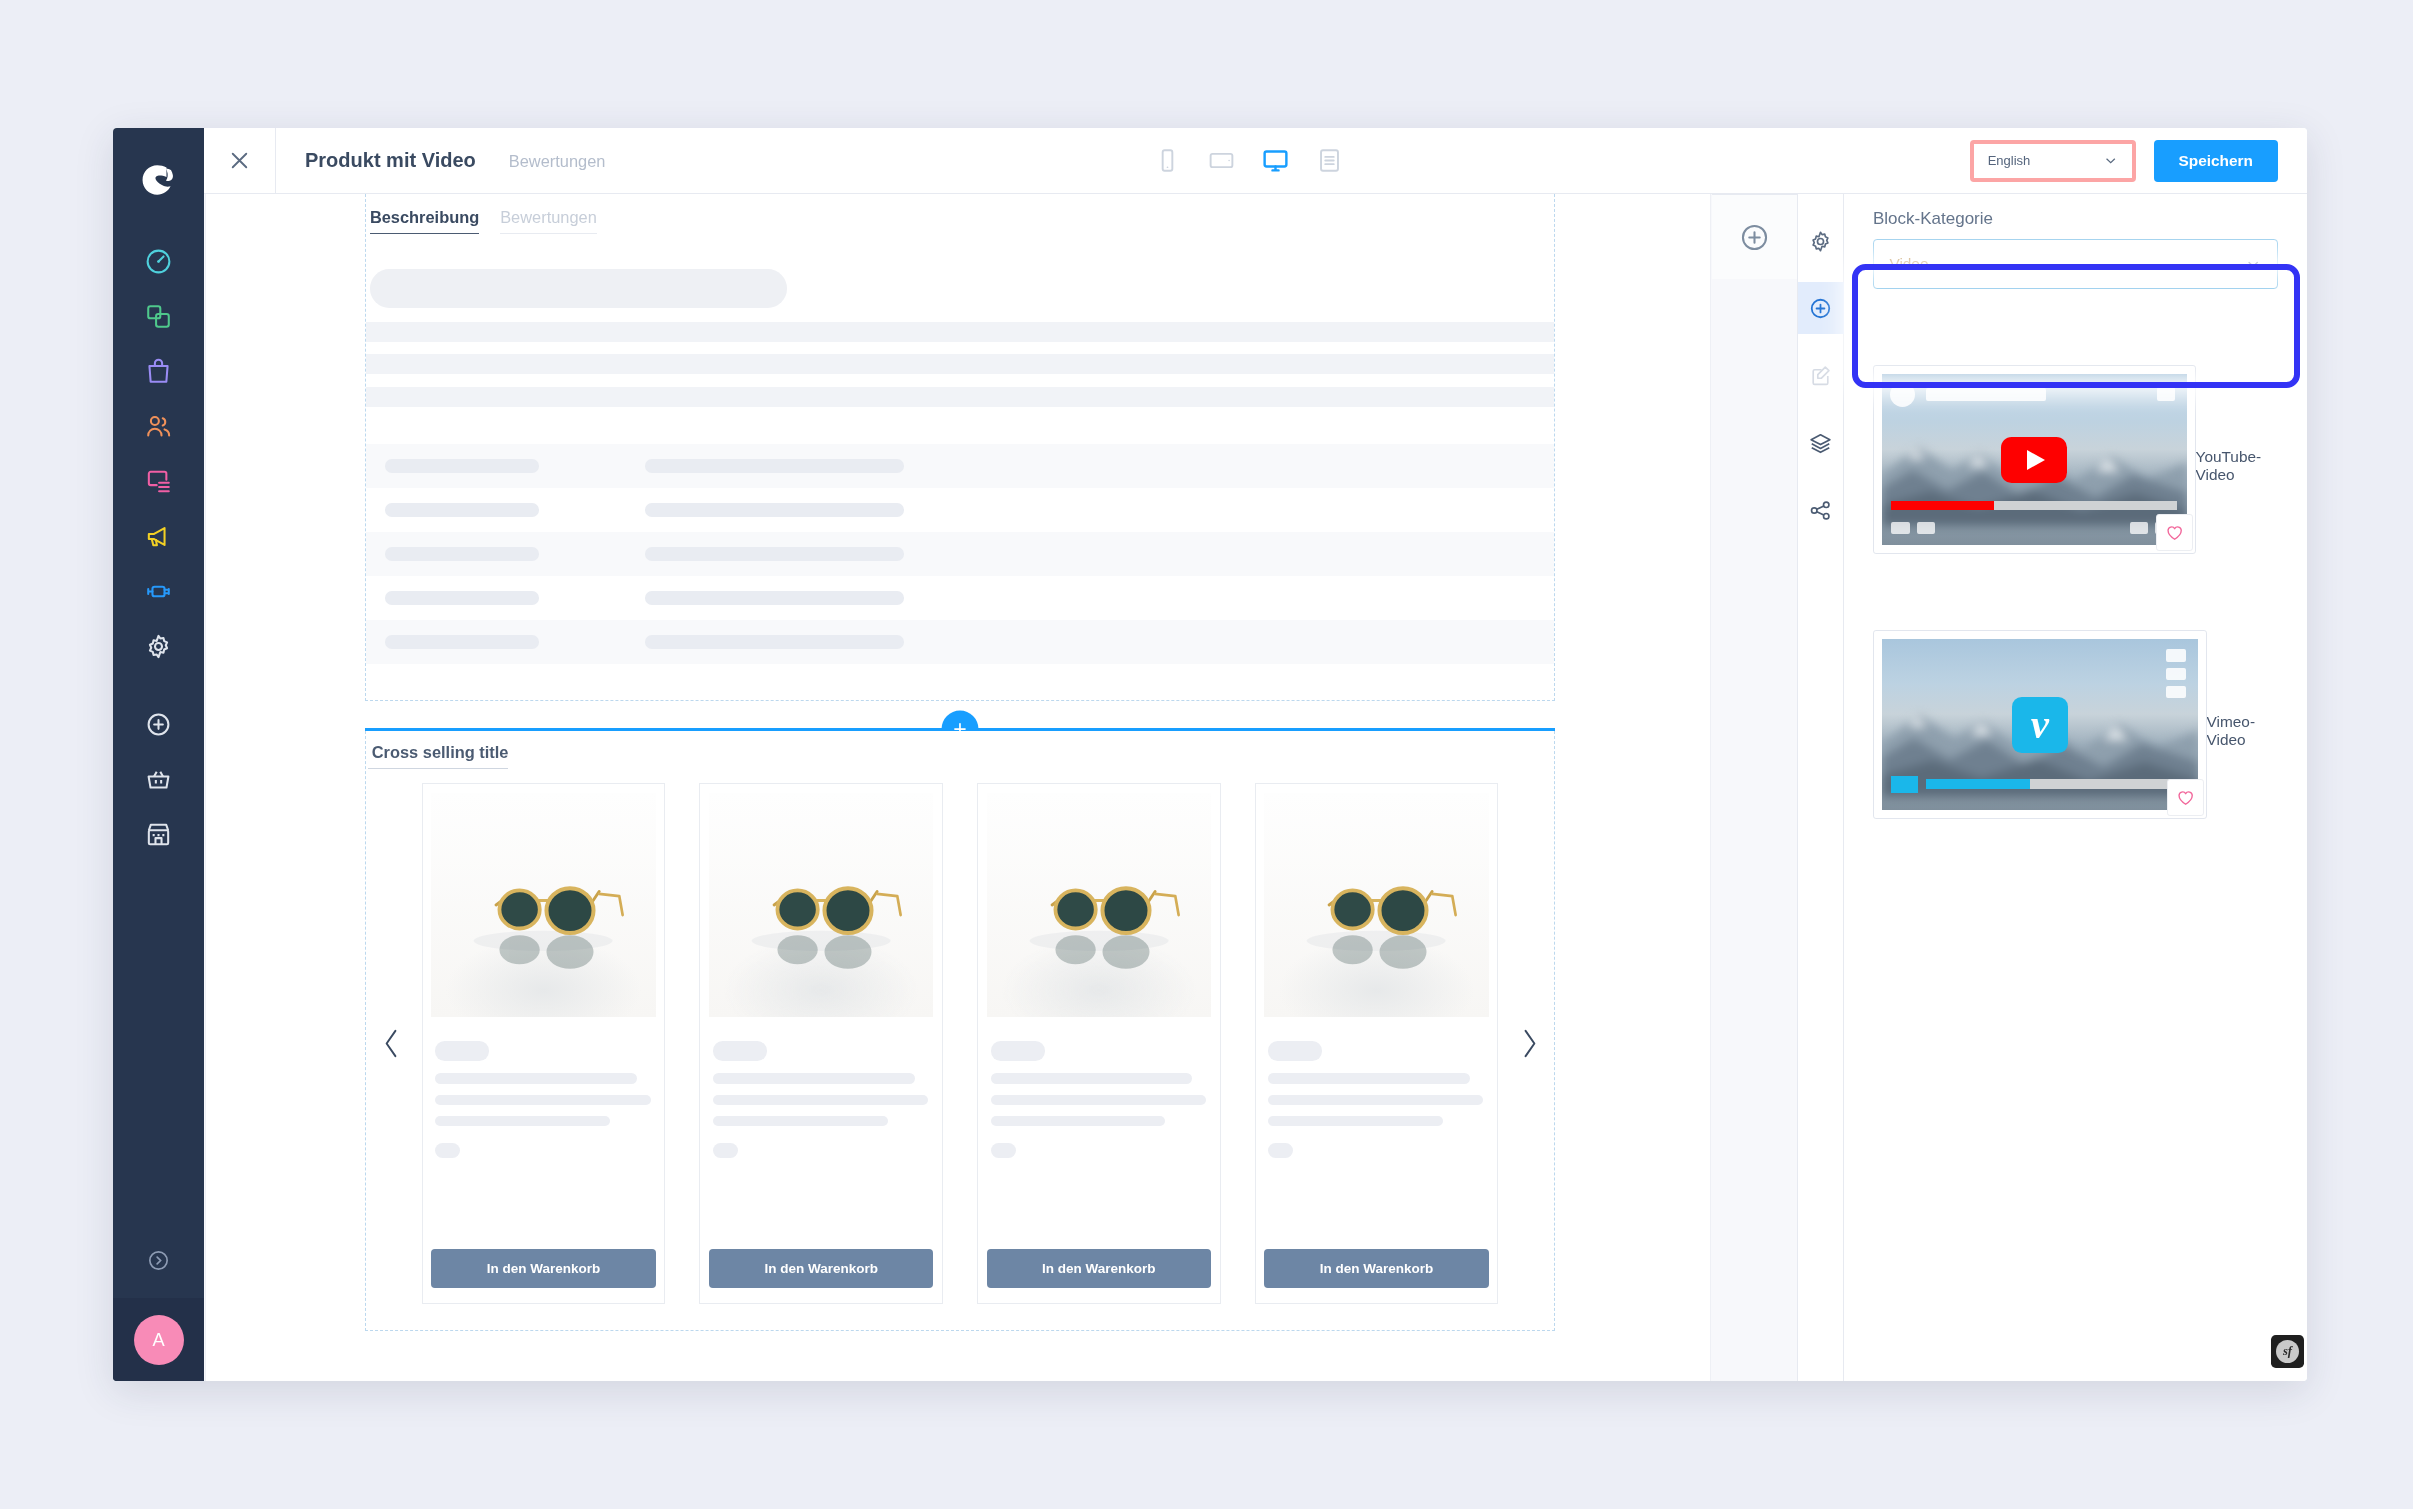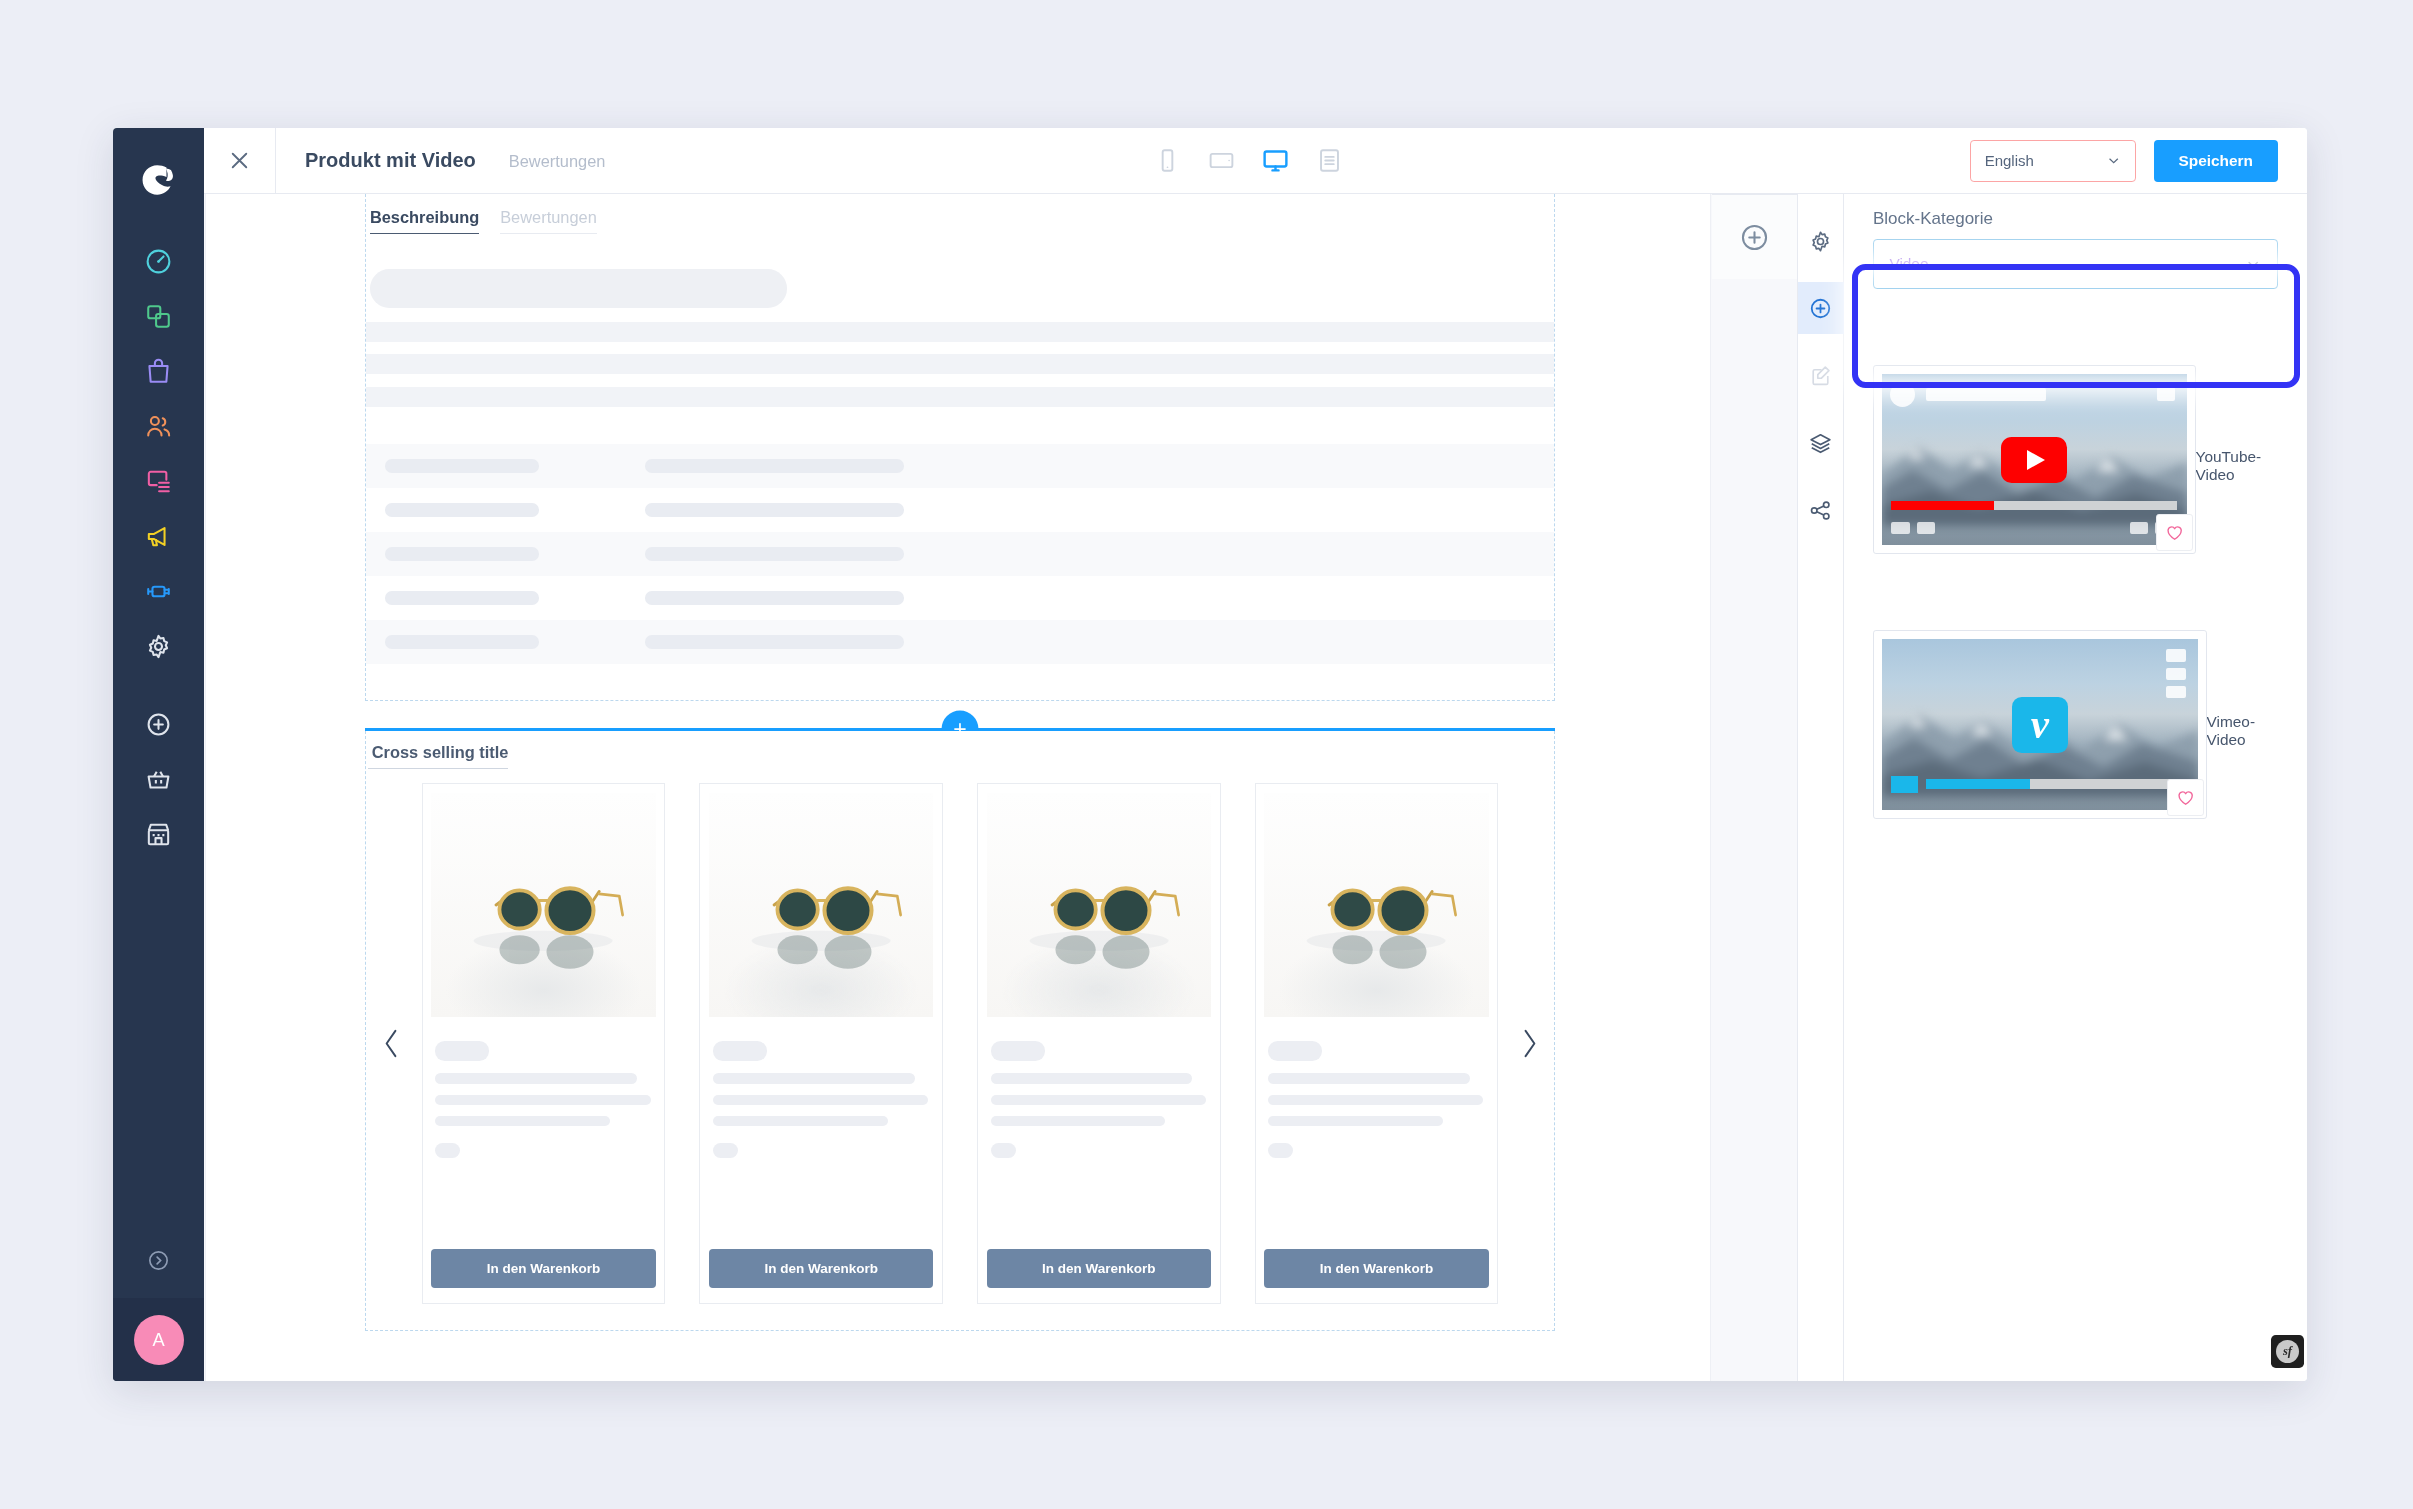--- a/index.html
+++ b/index.html
@@ -82,25 +82,25 @@
   #device-switch {
     margin-left: auto; margin-right: auto;
     display: flex; align-items: center; gap: 21px;
     transform: translateX(-39px);
   }
   .device-btn { width: 33px; height: 33px; display:flex; align-items:center; justify-content:center; cursor:pointer; }
   .device-btn svg { width: 29px; height: 29px; }
   #topbar-right { display: flex; align-items: center; gap: 17.4px; margin-right: 29px; }
   #lang-select {
     width: 166px; height: 42px;
-    border: 1px solid #fca5a5; border-radius: 3.9px;
+    border: 4px solid #fca5a5; border-radius: 3.9px;
     background: #fff;
     display: flex; align-items: center; justify-content: space-between;
     padding: 0 13.5px;
-    font-size: 15px; color: #55657d; cursor: pointer;
+    font-size: 13px; color: #55657d; cursor: pointer;
   }
   #save-btn {
     height: 42px; padding: 0 25px;
     background: #189eff; border: none; border-radius: 3.9px;
     color: #fff; font-size: 15.4px; font-weight: 600;
     font-family: "Liberation Sans", sans-serif;
     cursor: pointer;
   }
 
   
@@ -259,21 +259,21 @@
   #panel-close { cursor: pointer; }
   #panel-close svg { width: 21px; height: 21px; display:block; }
 
   #cat-section { padding: 15.4px 29px 0 29px; }
   #cat-label { font-size: 17px; color: #64748b; margin-bottom: 9.7px; }
   #cat-select {
     height: 50px;
     border: 1px solid #9dd0ee; border-radius: 3.9px;
     display: flex; align-items: center; justify-content: space-between;
     padding: 0 15.4px;
-    font-size: 15.4px; color: #6d28d9; cursor: pointer;
+    font-size: 15.4px; color: #a16207; cursor: pointer;
     background: #fff;
   }
   
   #highlight-ring {
     position: absolute;
     left: 7.7px; top: 70px;
     width: 448px; height: 124px;
     border: 6.8px solid #3333f5;
     border-radius: 13.5px;
     box-shadow: 0 0 23px 9.7px rgba(255,255,255,.95), inset 0 0 17.4px 5.8px rgba(255,255,255,.9);

